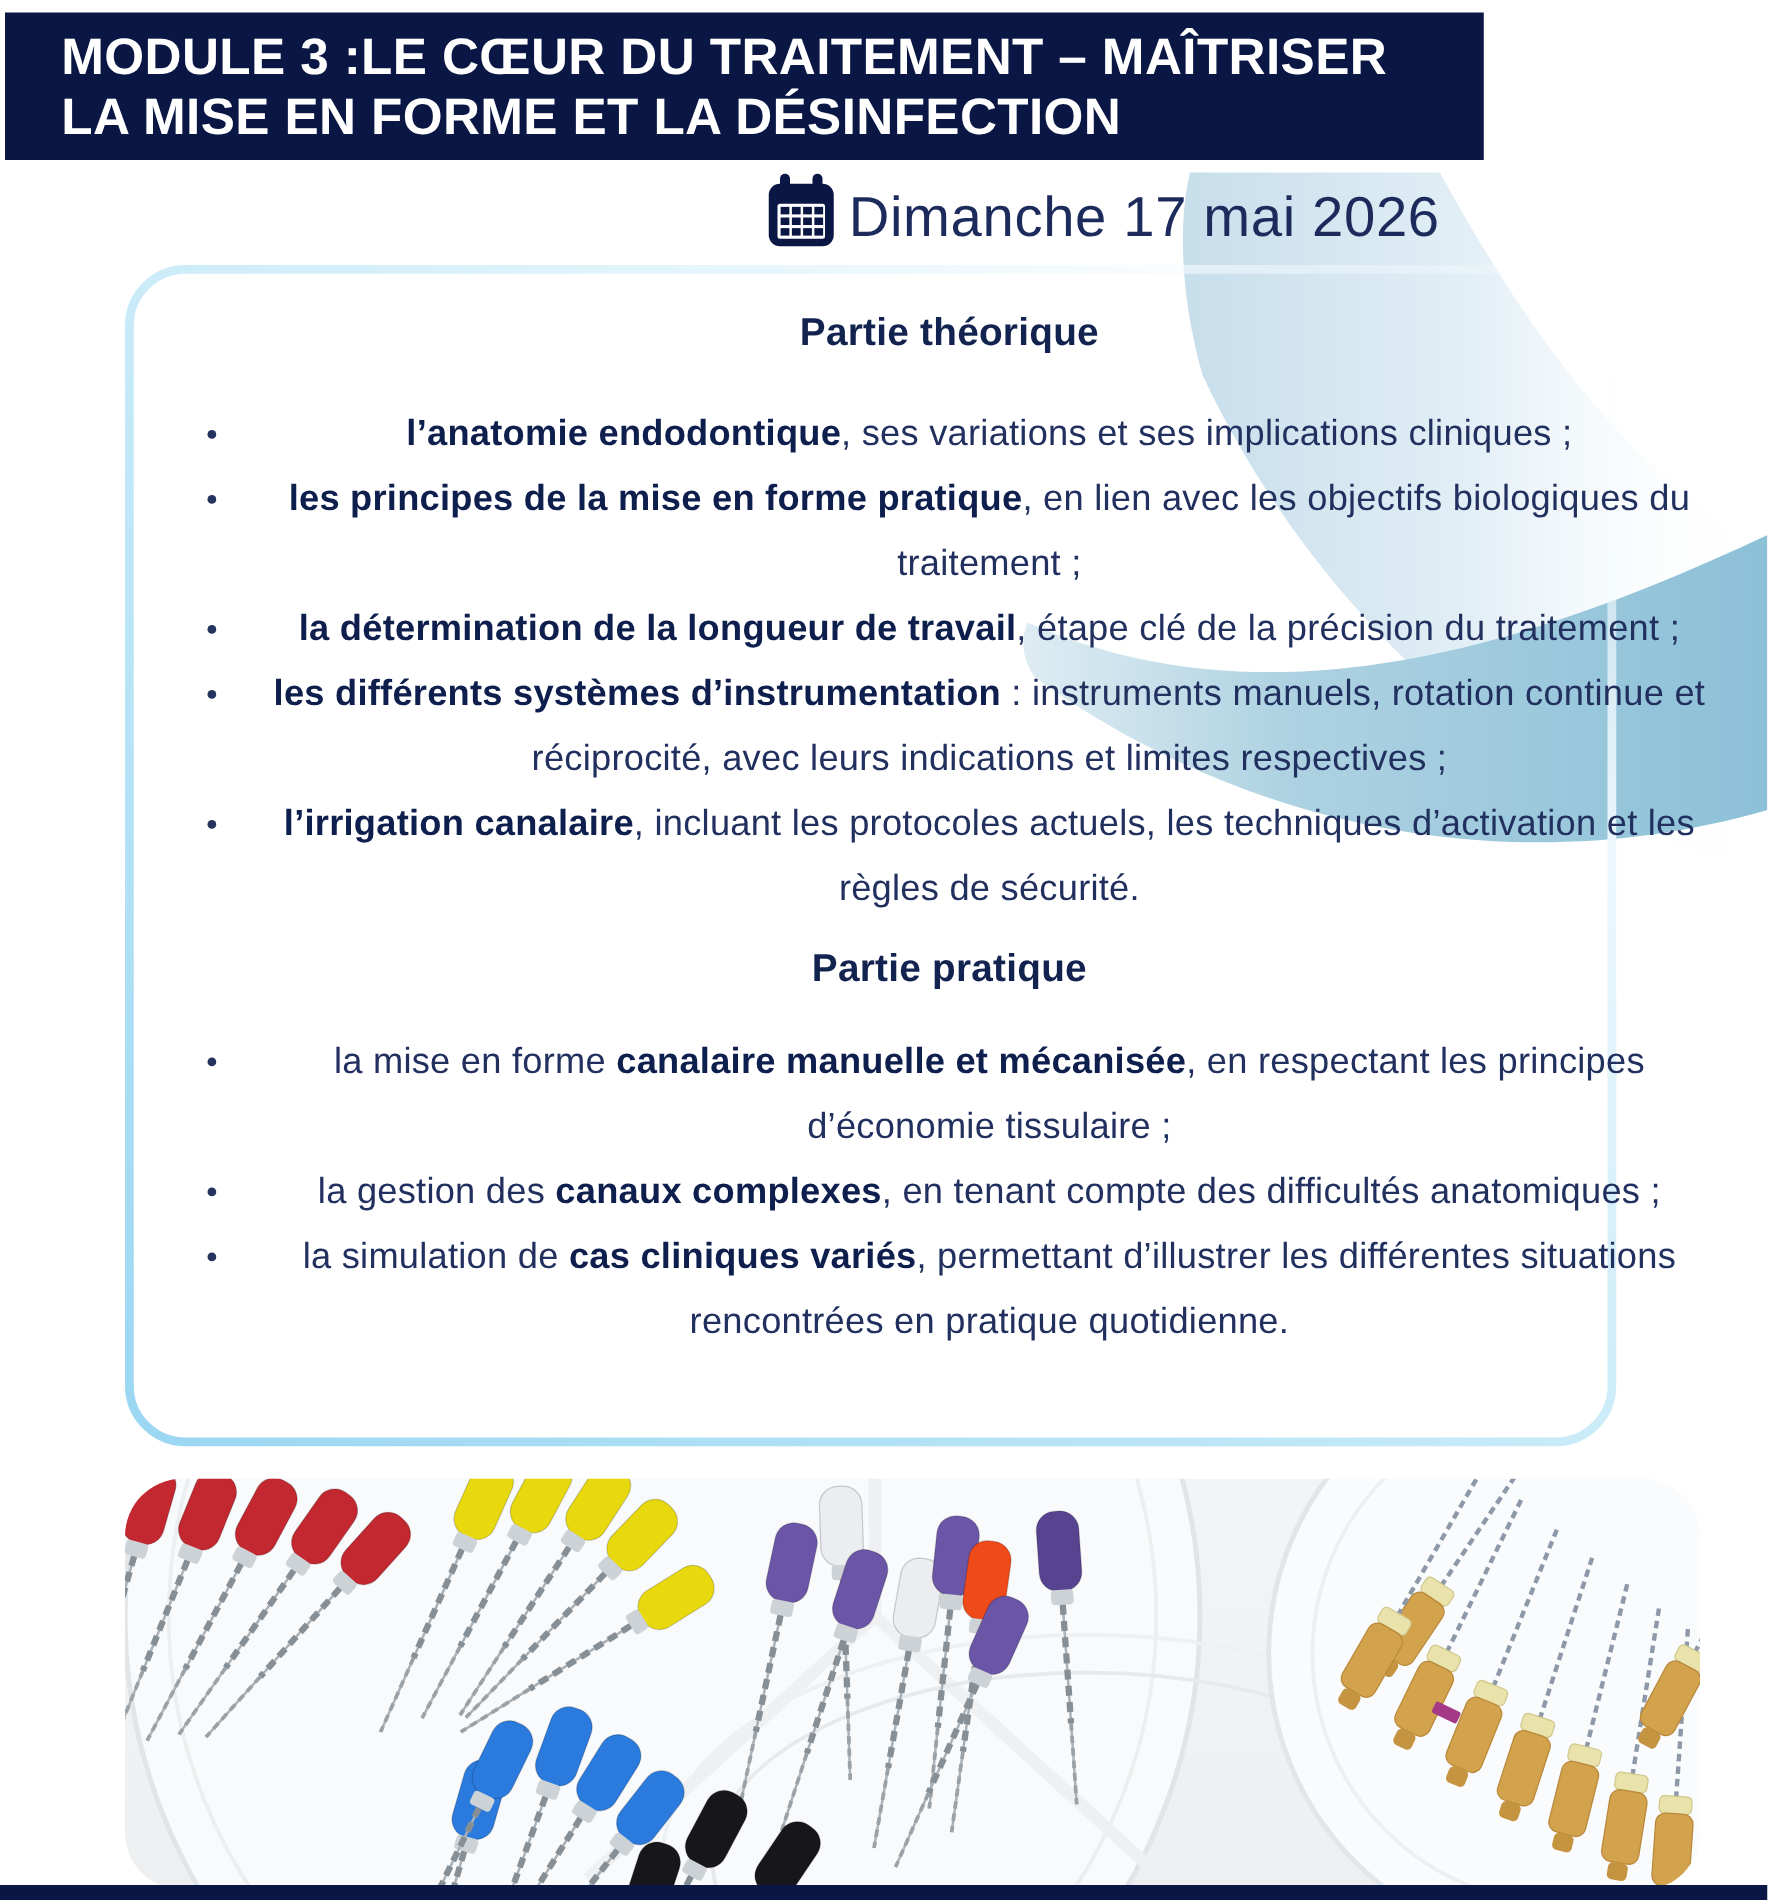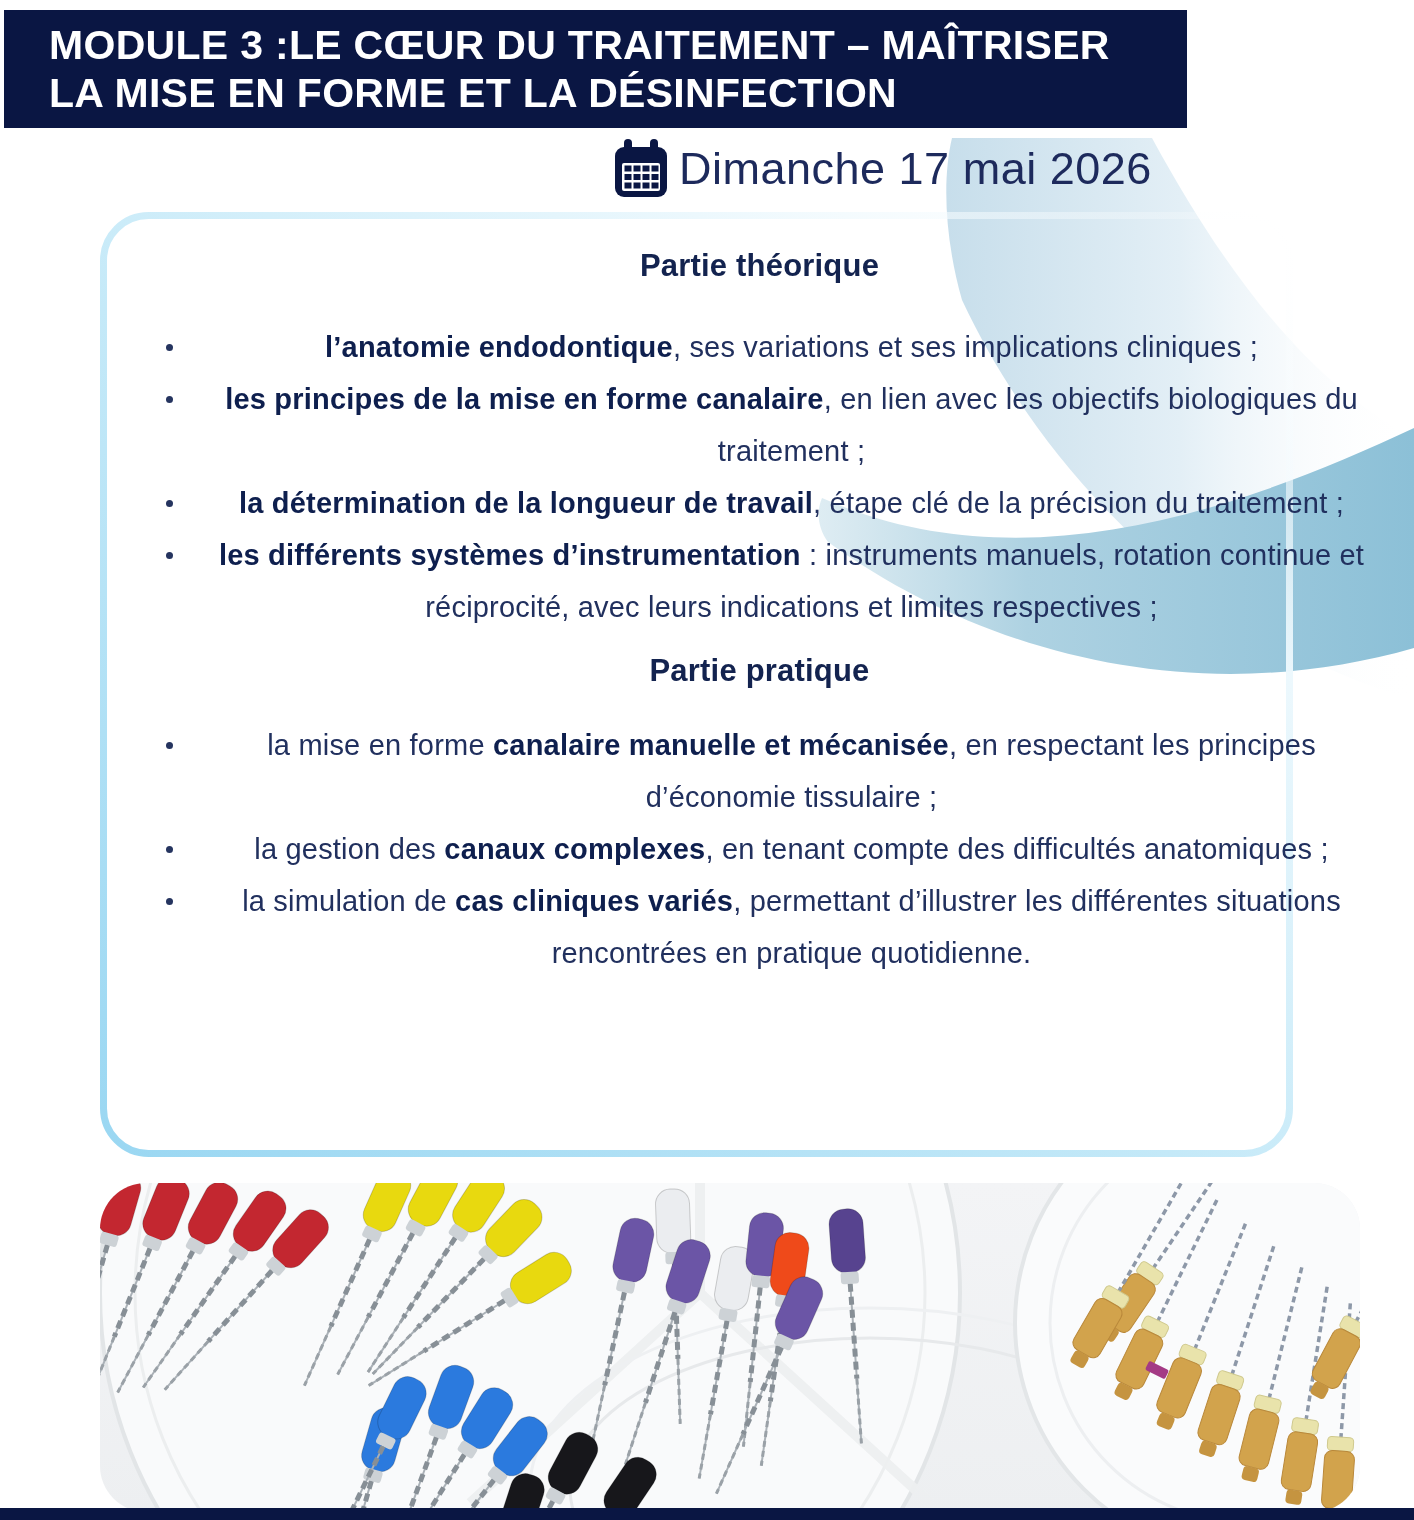--- a/index.html
+++ b/index.html
@@ -18,21 +18,21 @@
     padding:11px 0 0 45px;box-sizing:border-box;
   }
   .banner-line{
     font-size:41px;line-height:48px;font-weight:bold;letter-spacing:.3px;
     white-space:nowrap;
   }
 
   
   .date-row{
     position:absolute;left:612px;top:138px;z-index:2;
-    display:flex;align-items:center;gap:9px;
+    display:flex;align-items:flex-end;gap:9px;
   }
   .cal{width:58px;height:62px;flex:0 0 auto;}
   .date-text{
     font-size:45px;color:#1d2a5c;letter-spacing:.5px;font-weight:400;
     white-space:nowrap;
   }
 
   
   .card{
     position:absolute;left:92px;top:212px;width:1338px;height:945px;
@@ -128,23 +128,24 @@
           <rect x="39.5" y="44.5" width="7" height="6"></rect>
       </g>
     </svg>
     <span class="date-text">Dimanche 17 mai 2026</span>
   </div>
 
   <section class="card">
     <h2>Partie théorique</h2>
     <ul>
       <li><span class="bold-seg">l’anatomie endodontique</span><span>, ses variations et ses implications cliniques&nbsp;;</span></li>
-      <li><span class="bold-seg">les principes de la mise en forme canalaire</span><span>, en lien avec les objectifs biologiques du traitement&nbsp;;</span></li>
+      <li><span class="bold-seg">les principes de la mise en forme pratique</span><span>, en lien avec les objectifs biologiques du traitement&nbsp;;</span></li>
       <li><span class="bold-seg">la détermination de la longueur de travail</span><span>, étape clé de la précision du traitement&nbsp;;</span></li>
       <li><span class="bold-seg">les différents systèmes d’instrumentation</span><span>&nbsp;: instruments manuels, rotation continue et réciprocité, avec leurs indications et limites respectives&nbsp;;</span></li>
+      <li><span class="bold-seg">l’irrigation canalaire</span><span>, incluant les protocoles actuels, les techniques d’activation et les règles de sécurité.</span></li>
     </ul>
 
     <h2 class="second">Partie pratique</h2>
     <ul class="second">
       <li><span>la mise en forme </span><span class="bold-seg">canalaire manuelle et mécanisée</span><span>, en respectant les principes d’économie tissulaire&nbsp;;</span></li>
       <li><span>la gestion des </span><span class="bold-seg">canaux complexes</span><span>, en tenant compte des difficultés anatomiques&nbsp;;</span></li>
       <li><span>la simulation de </span><span class="bold-seg">cas cliniques variés</span><span>, permettant d’illustrer les différentes situations rencontrées en pratique quotidienne.</span></li>
     </ul>
   </section>
 

